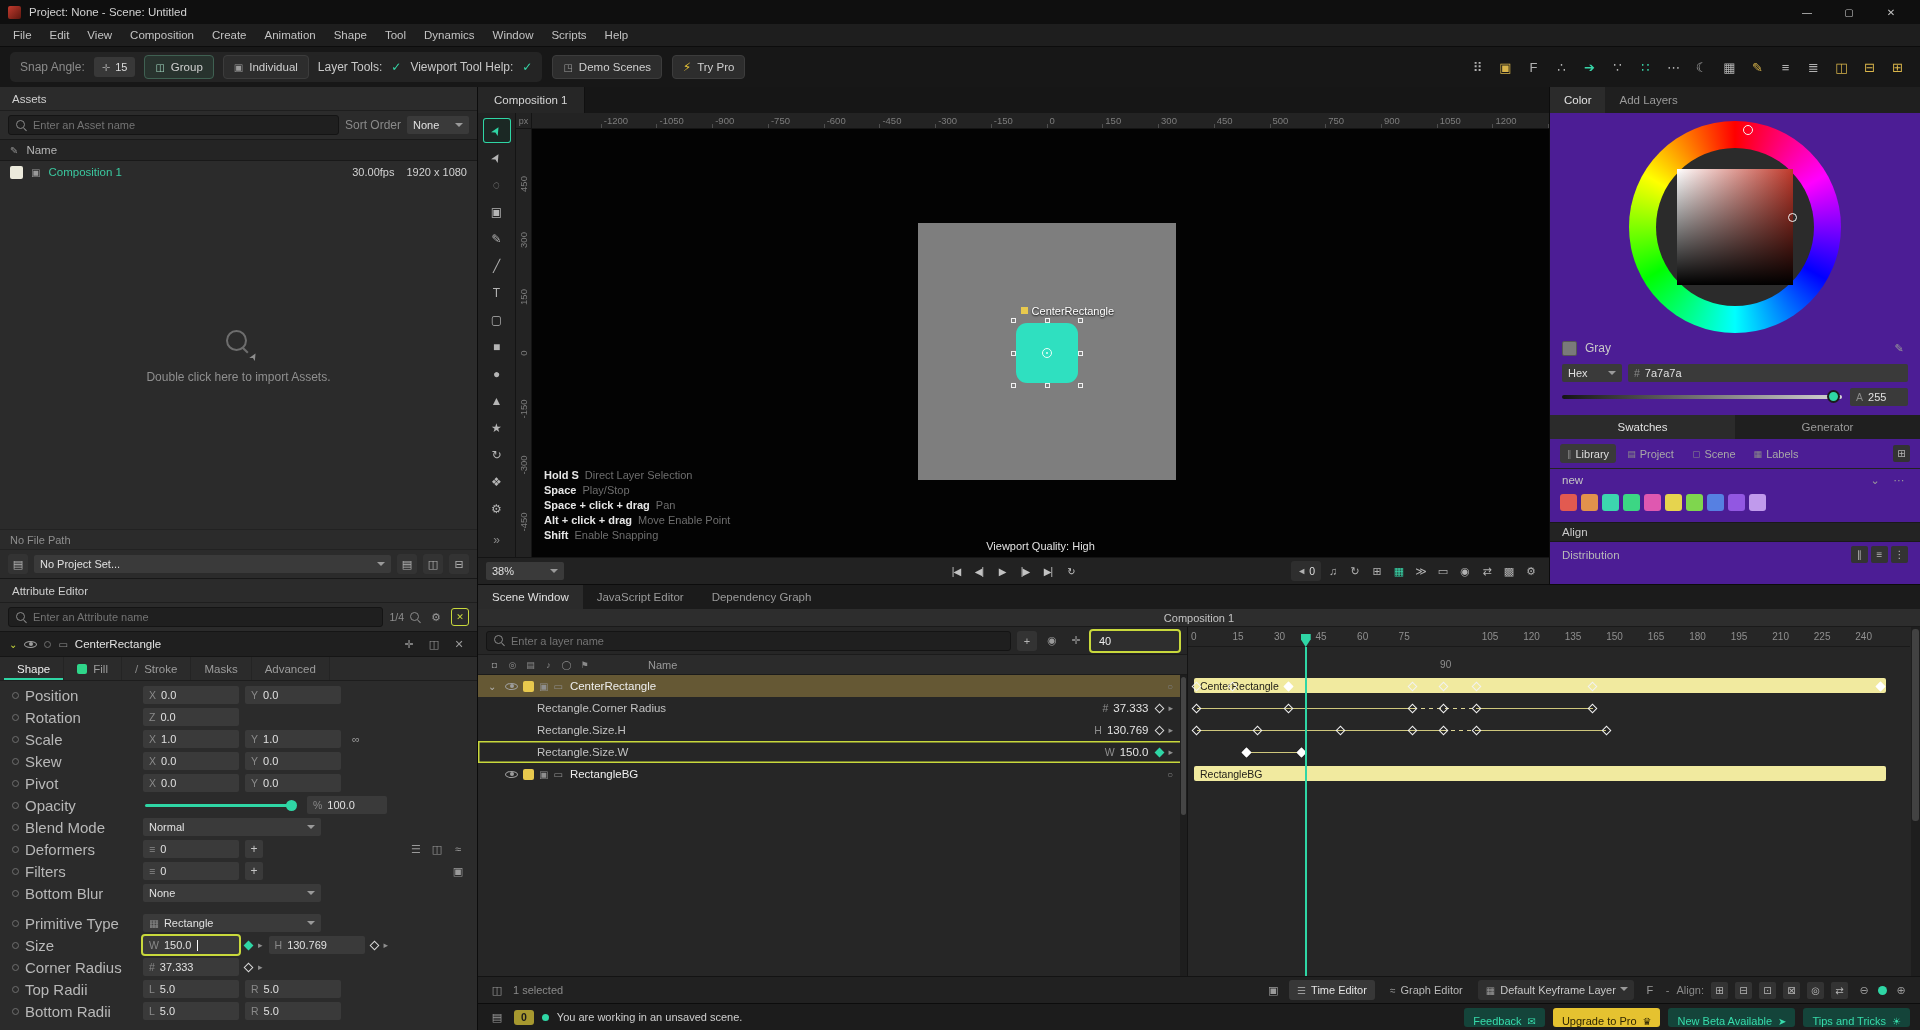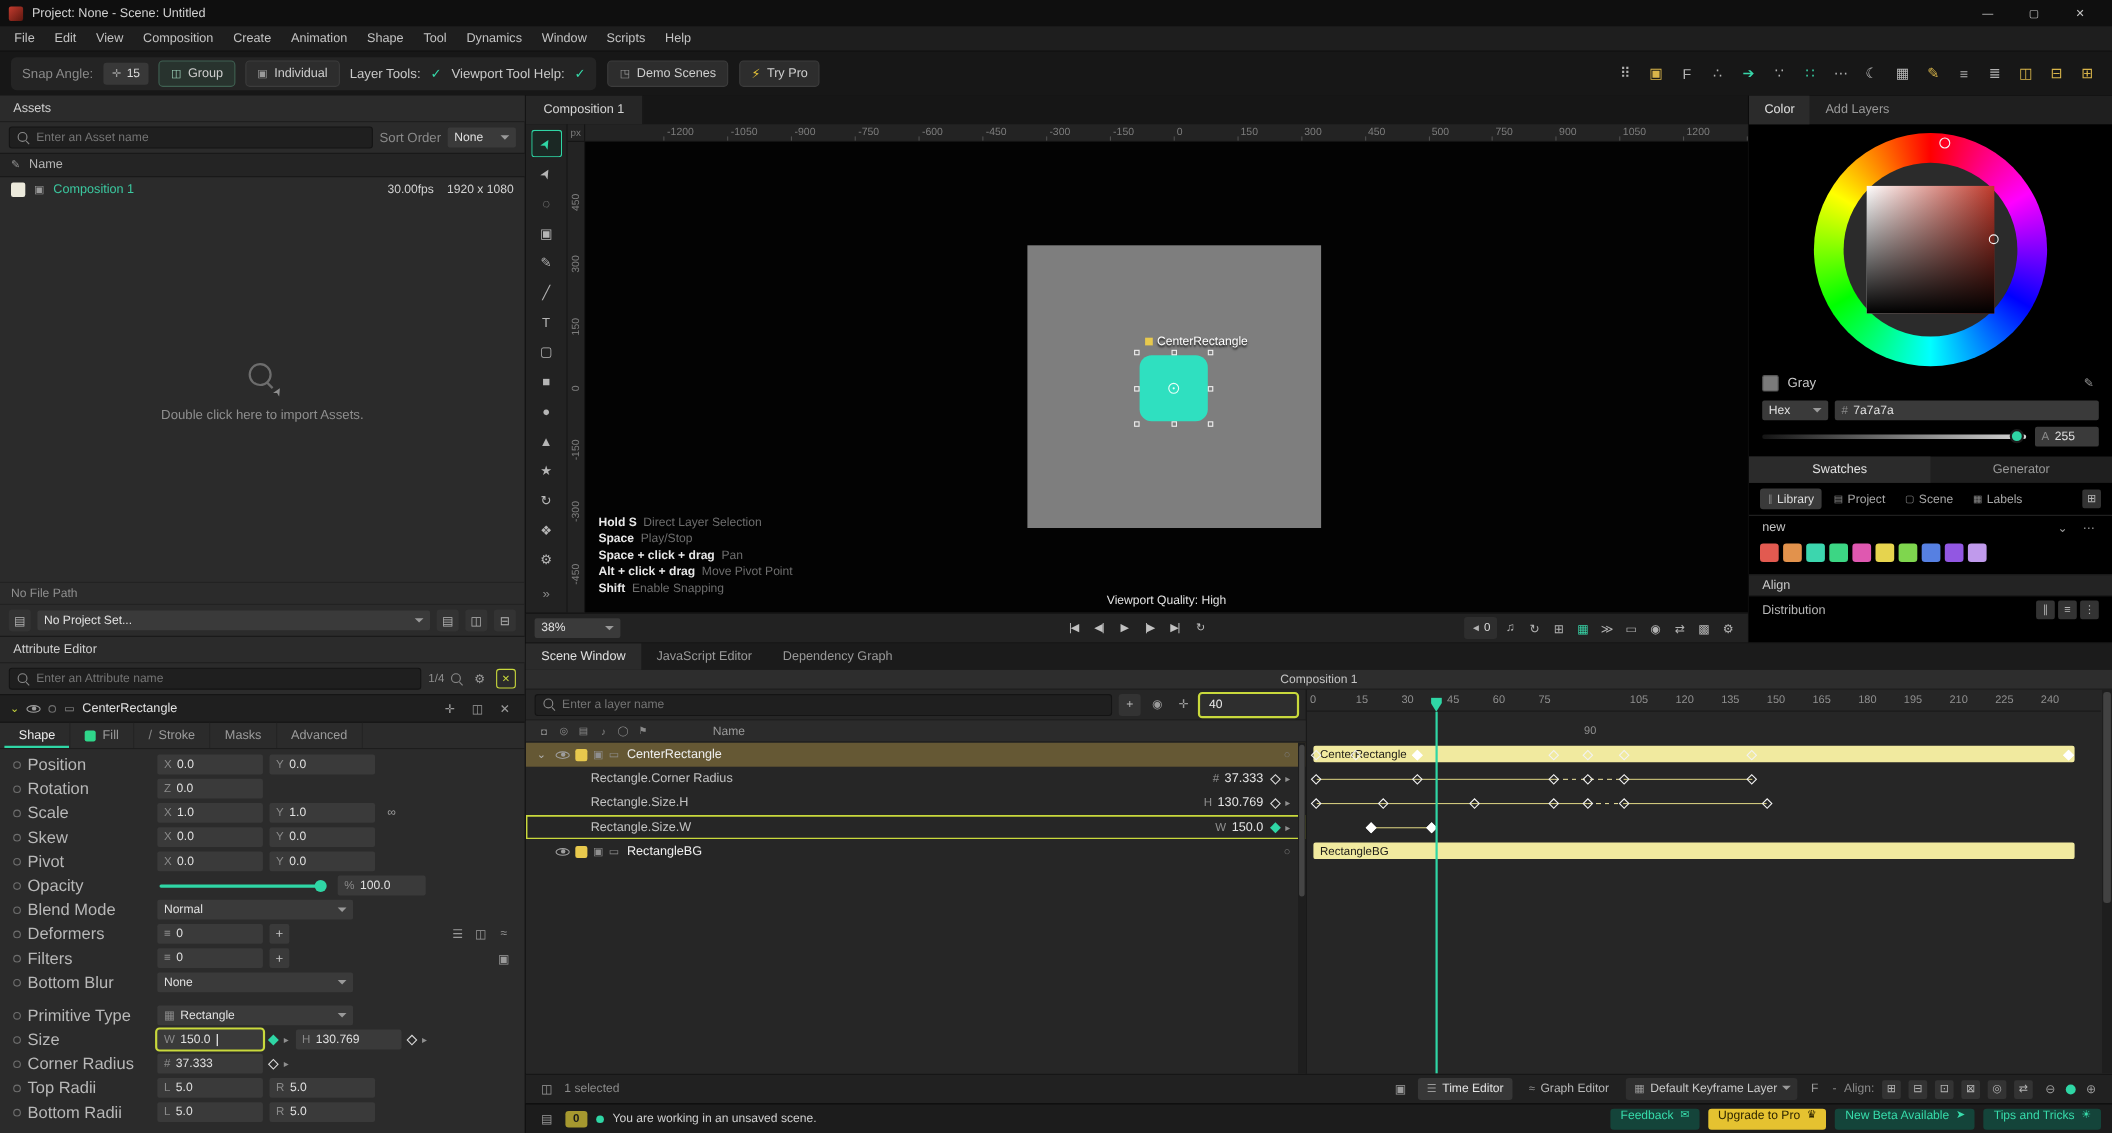--- a/index.html
+++ b/index.html
@@ -126,21 +126,21 @@
 .vp-quality{position:absolute;bottom:5px;left:50%;transform:translateX(-50%);color:#e2e2e2;font-size:11px}
 .vp-bottom{height:27px;background:#222;border-top:1px solid #141414;display:flex;align-items:center;gap:6px;padding:0 8px;position:relative}
 .zoom-dd{width:78px}
 .transport{position:absolute;left:50%;transform:translateX(-50%);display:flex;gap:3px}
 .tp-btn{min-width:20px;height:20px;display:flex;align-items:center;justify-content:center;color:#c2c2c2;font-size:10px;letter-spacing:-1px}
 .vp-status{margin-left:auto;display:flex;align-items:center;gap:2px}
 .vs-icon{min-width:20px;height:20px;display:flex;align-items:center;justify-content:center;color:#b2b2b2;font-size:11px;gap:3px}
 .vs-icon.wide{background:#2e2e2e;border-radius:3px;padding:0 6px;font-size:9px}
 .vs-txt{font-size:10.5px;color:#dedede}
 
-.color-panel{width:330px;background:#000000;display:flex;flex-direction:column;min-height:0}
+.color-panel{width:370px;background:#4c1d95;display:flex;flex-direction:column;min-height:0}
 .cp-tabs{height:26px;background:#1f1f1f;display:flex}
 .cp-tab{height:100%;display:flex;align-items:center;padding:0 14px;color:#9a9a9a;font-size:11.5px}
 .cp-tab.act{background:#2b2b2b;color:#e2e2e2}
 .wheel{position:relative;width:212px;height:212px;margin:8px auto 2px}
 .ring{position:absolute;inset:0;border-radius:50%;background:conic-gradient(#f00,#f0f,#00f,#0ff,#0f0,#ff0,#f00)}
 .ring::after{content:"";position:absolute;inset:27px;border-radius:50%;background:#2b2b2b}
 .sv{position:absolute;left:50%;top:50%;transform:translate(-50%,-50%);width:116px;height:116px;background:linear-gradient(to bottom,rgba(0,0,0,0),#000),linear-gradient(to right,#fff,#c0392b)}
 .ring-marker{position:absolute;width:10px;height:10px;border:1.6px solid #f5f5f5;border-radius:50%;left:114px;top:4px}
 .sv-marker{position:absolute;width:9px;height:9px;border:1.6px solid #f5f5f5;border-radius:50%;right:44px;top:92px}
 .gray-row{height:26px;display:flex;align-items:center;gap:8px;padding:0 12px}
@@ -212,21 +212,21 @@
 .ft-btn.act{background:#373737;color:#e4e4e4}
 .ft-dd{background:#2f2f2f;border-radius:3px;height:20px;display:flex;align-items:center;gap:5px;padding:0 18px 0 8px}
 .ft-zoom{margin-left:auto;display:flex;align-items:center;gap:5px}
 .zdot{width:9px;height:9px;border-radius:50%;background:#2fd6a5}
 
 .statusbar{height:27px;background:#1c1c1c;border-top:1px solid #0c0c0c;display:flex;align-items:center;gap:8px;padding:0 10px}
 .badge{background:#a6982f;color:#1a1a1a;border-radius:3px;padding:0 7px;height:15px;display:flex;align-items:center;font-size:10.5px;font-weight:bold}
 .sdot{width:7px;height:7px;border-radius:50%;background:#2fd6a5}
 .sb-msg{color:#cfcfcf;font-size:11px}
 #sb-buttons{margin-left:auto;display:flex;gap:8px}
-.sbtn{height:19px;display:flex;align-items:flex-start;gap:6px;padding:0 9px;border-radius:3px;font-size:11px}
+.sbtn{height:19px;display:flex;align-items:flex-end;gap:6px;padding:0 9px;border-radius:3px;font-size:11px}
 .sbtn.teal{background:#14443a;color:#37dcab}
 .sbtn.gold{background:#e5c230;color:#2e2500}
 .sbg{font-size:10px}
 </style>
 </head>
 <body>
 
 <div class="app">
 
   <div class="titlebar">
@@ -691,21 +691,21 @@
                   <div class="hint">
                     <span class="hk">Space</span>
                     <span class="hd">Play/Stop</span>
                   </div>
                   <div class="hint">
                     <span class="hk">Space + click + drag</span>
                     <span class="hd">Pan</span>
                   </div>
                   <div class="hint">
                     <span class="hk">Alt + click + drag</span>
-                    <span class="hd">Move Pivot Point</span>
+                    <span class="hd">Move Enable Point</span>
                   </div>
                   <div class="hint">
                     <span class="hk">Shift</span>
                     <span class="hd">Enable Snapping</span>
                   </div>
                 </div>
               <div class="vp-quality">Viewport Quality: High</div>
             </div>
           </div>
           <div class="vp-bottom">

